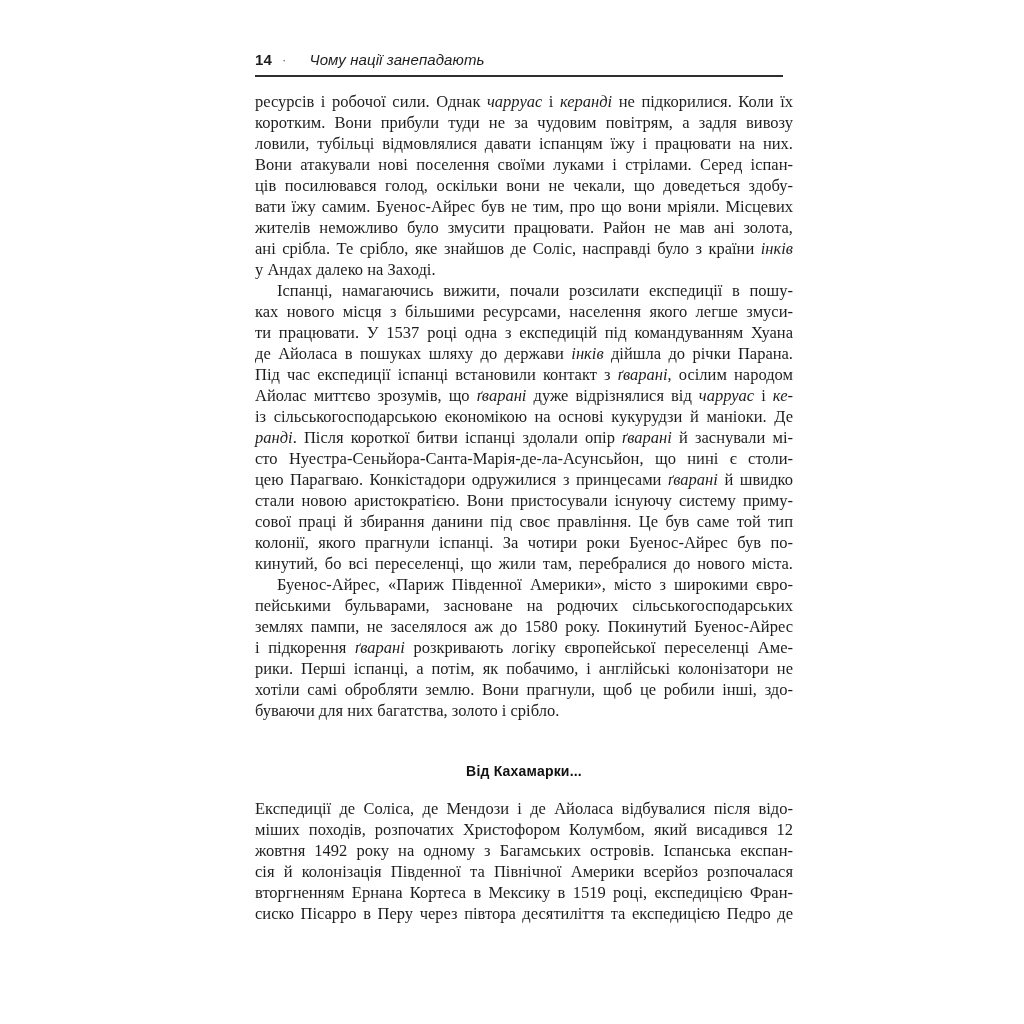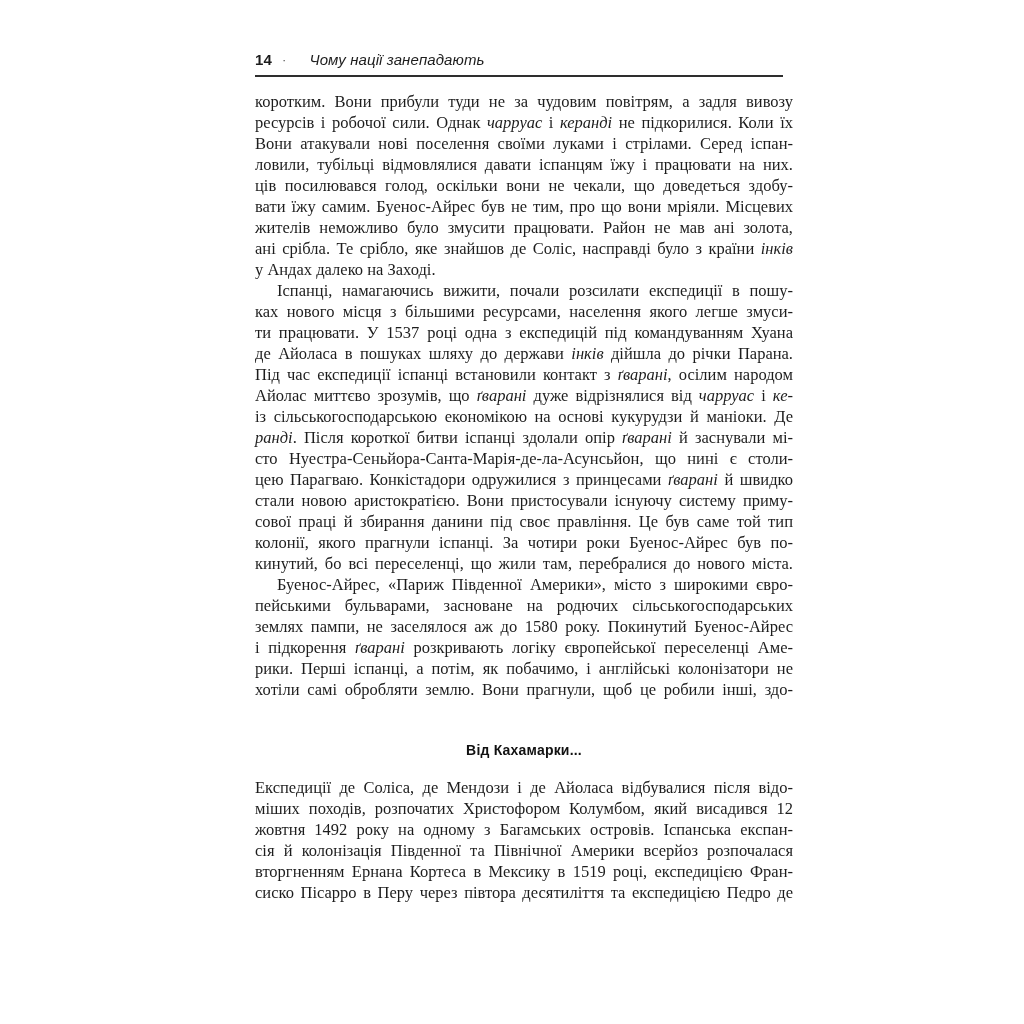--- a/index.html
+++ b/index.html
@@ -97,24 +97,24 @@
   <div class="running-header">
     <span class="page-number">14</span>
     <span class="header-separator">·</span>
     <span class="running-title">Чому нації занепадають</span>
   </div>
 
   <div class="header-rule"></div>
 
   <div class="body-column">
       <div class="paragraph">
+        <div class="line"><span>ресурсів і робочої сили. Однак </span><span class="em">чарруас</span><span> і </span><span class="em">керанді</span><span> не підкорилися. Коли їх</span></div>
         <div class="line"><span>коротким. Вони прибули туди не за чудовим повітрям, а задля вивозу</span></div>
-        <div class="line"><span>ресурсів і робочої сили. Однак </span><span class="em">чарруас</span><span> і </span><span class="em">керанді</span><span> не підкорилися. Коли їх</span></div>
+        <div class="line"><span>ловили, тубільці відмовлялися давати іспанцям їжу і працювати на них.</span></div>
         <div class="line"><span>Вони атакували нові поселення своїми луками і стрілами. Серед іспан-</span></div>
-        <div class="line"><span>ловили, тубільці відмовлялися давати іспанцям їжу і працювати на них.</span></div>
         <div class="line"><span>ців посилювався голод, оскільки вони не чекали, що доведеться здобу-</span></div>
         <div class="line"><span>вати їжу самим. Буенос-Айрес був не тим, про що вони мріяли. Місцевих</span></div>
         <div class="line"><span>жителів неможливо було змусити працювати. Район не мав ані золота,</span></div>
         <div class="line"><span>ані срібла. Те срібло, яке знайшов де Соліс, насправді було з країни </span><span class="em">інків</span></div>
         <div class="line last-line"><span>у Андах далеко на Заході.</span></div>
       </div>
       <div class="paragraph">
         <div class="line indent"><span>Іспанці, намагаючись вижити, почали розсилати експедиції в пошу-</span></div>
         <div class="line"><span>ках нового місця з більшими ресурсами, населення якого легше змуси-</span></div>
         <div class="line"><span>ти працювати. У 1537 році одна з експедицій під командуванням Хуана</span></div>
@@ -130,20 +130,21 @@
         <div class="line"><span>колонії, якого прагнули іспанці. За чотири роки Буенос-Айрес був по-</span></div>
         <div class="line"><span>кинутий, бо всі переселенці, що жили там, перебралися до нового міста.</span></div>
       </div>
       <div class="paragraph">
         <div class="line indent"><span>Буенос-Айрес, «Париж Південної Америки», місто з широкими євро-</span></div>
         <div class="line"><span>пейськими бульварами, засноване на родючих сільськогосподарських</span></div>
         <div class="line"><span>землях пампи, не заселялося аж до 1580 року. Покинутий Буенос-Айрес</span></div>
         <div class="line"><span>і підкорення </span><span class="em">ґварані</span><span> розкривають логіку європейської переселенці Аме-</span></div>
         <div class="line"><span>рики. Перші іспанці, а потім, як побачимо, і англійські колонізатори не</span></div>
         <div class="line"><span>хотіли самі обробляти землю. Вони прагнули, щоб це робили інші, здо-</span></div>
+        <div class="line last-line"><span>буваючи для них багатства, золото і срібло.</span></div>
       </div>
       <div class="section-heading">Від Кахамарки...</div>
       <div class="paragraph">
         <div class="line"><span>Експедиції де Соліса, де Мендози і де Айоласа відбувалися після відо-</span></div>
         <div class="line"><span>міших походів, розпочатих Христофором Колумбом, який висадився 12</span></div>
         <div class="line"><span>жовтня 1492 року на одному з Багамських островів. Іспанська експан-</span></div>
         <div class="line"><span>сія й колонізація Південної та Північної Америки всерйоз розпочалася</span></div>
         <div class="line"><span>вторгненням Ернана Кортеса в Мексику в 1519 році, експедицією Фран-</span></div>
         <div class="line"><span>сиско Пісарро в Перу через півтора десятиліття та експедицією Педро де</span></div>
       </div>

